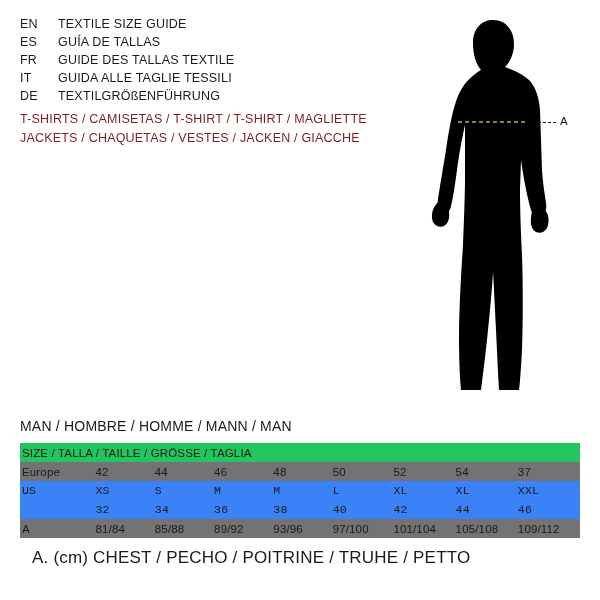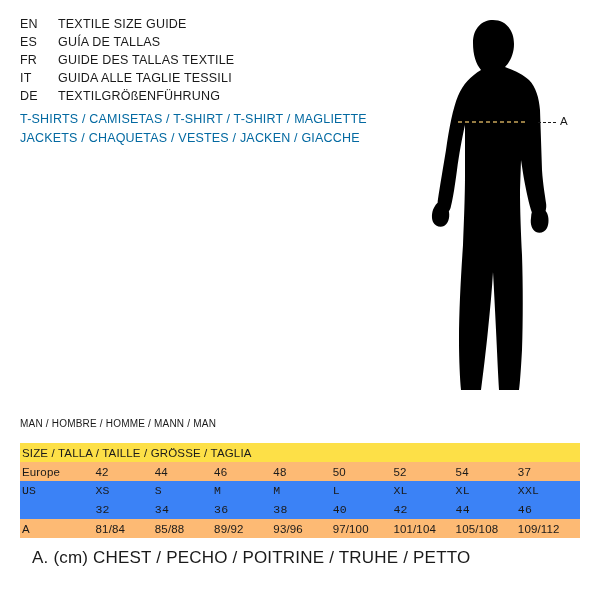--- a/index.html
+++ b/index.html
@@ -49,21 +49,21 @@
   .cat-block {
     position: absolute;
     left: 20px;
     top: 110px;
     width: 400px;
   }
   .cat-row {
     font-size: 12.5px;
     line-height: 19px;
     letter-spacing: 0.2px;
-    color: #0369a1;
+    color: #7f1d1d;
   }
 
   
   .figure-wrap {
     position: absolute;
     left: 395px;
     top: 10px;
     width: 200px;
     height: 390px;
   }
@@ -83,21 +83,21 @@
     top: 112px;
     width: 18px;
     border-top: 1.5px dashed #1a1a1a;
   }
 
   
   .table-title {
     position: absolute;
     left: 20px;
     top: 418px;
-    font-size: 10px;
+    font-size: 14px;
     letter-spacing: 0.2px;
     color: #1a1a1a;
   }
   table.size-table {
     position: absolute;
     left: 20px;
     top: 443px;
     width: 560px;
     border-collapse: collapse;
     font-size: 11.5px;
@@ -105,28 +105,28 @@
   }
   table.size-table th,
   table.size-table td {
     padding: 0;
     height: 19px;
     text-align: left;
     font-weight: normal;
     letter-spacing: 0.15px;
   }
   .row-head {
-    background: #fde047;
+    background: #22c55e;
   }
   .row-alt {
     background: #3b82f6;
     font-family: Liberation Mono, monospace;
   }
   .row-plain {
-    background: #fdba74;
+    background: #737373;
   }
   .col-label {
     width: 84px;
     padding-left: 2px !important;
   }
   .size-table td.val, .size-table th.val {
     width: 68px;
   }
   .head-span {
     padding-left: 2px !important;

